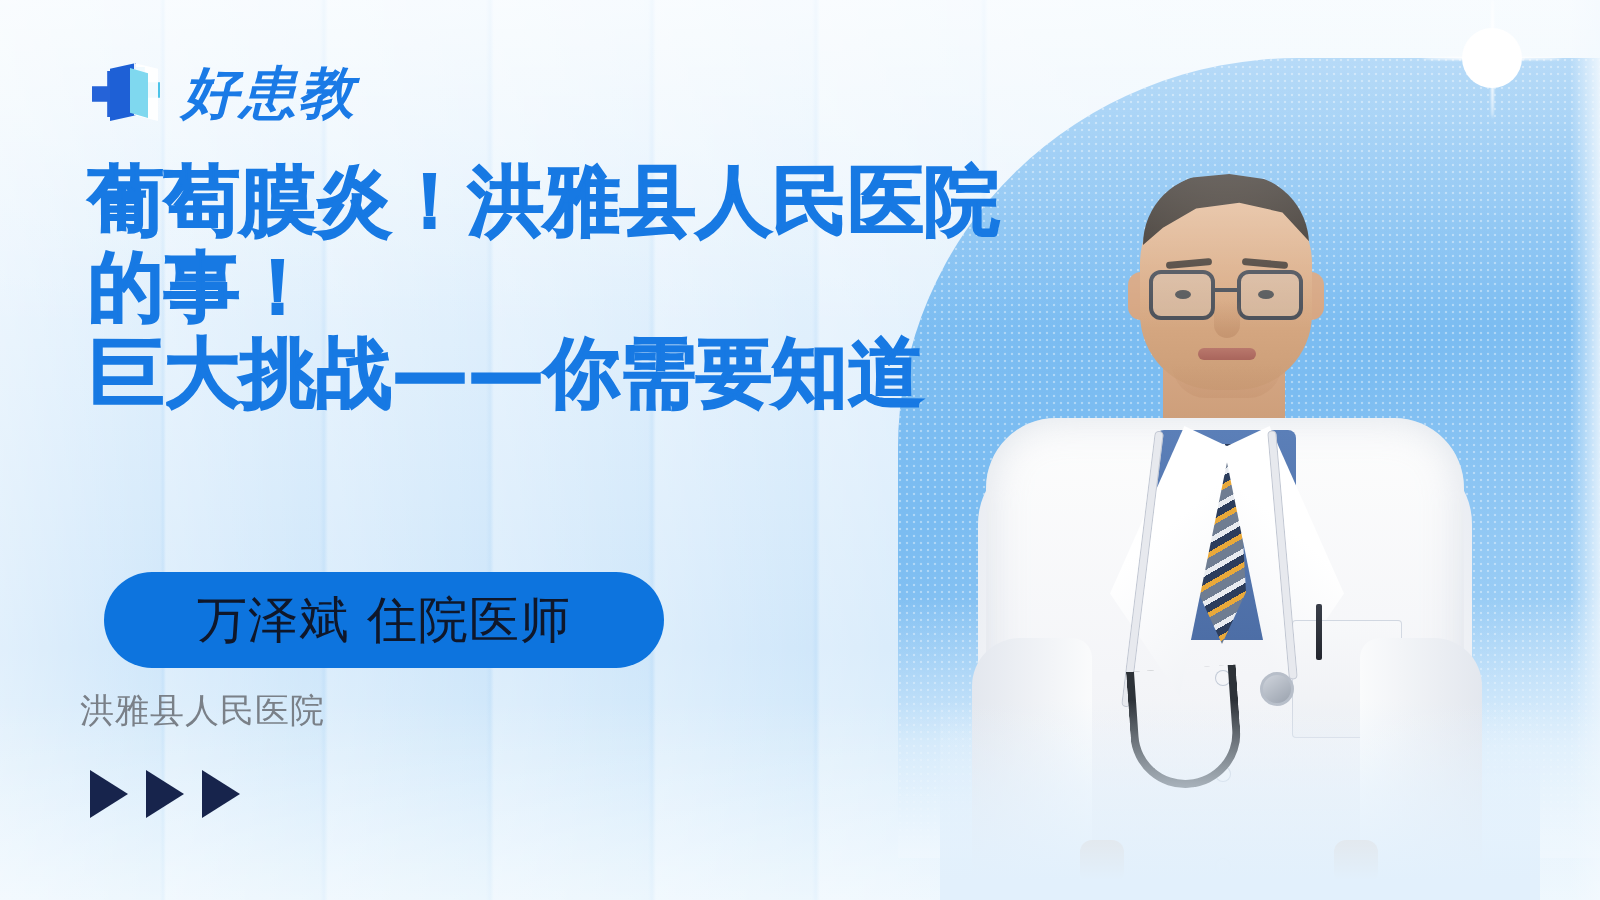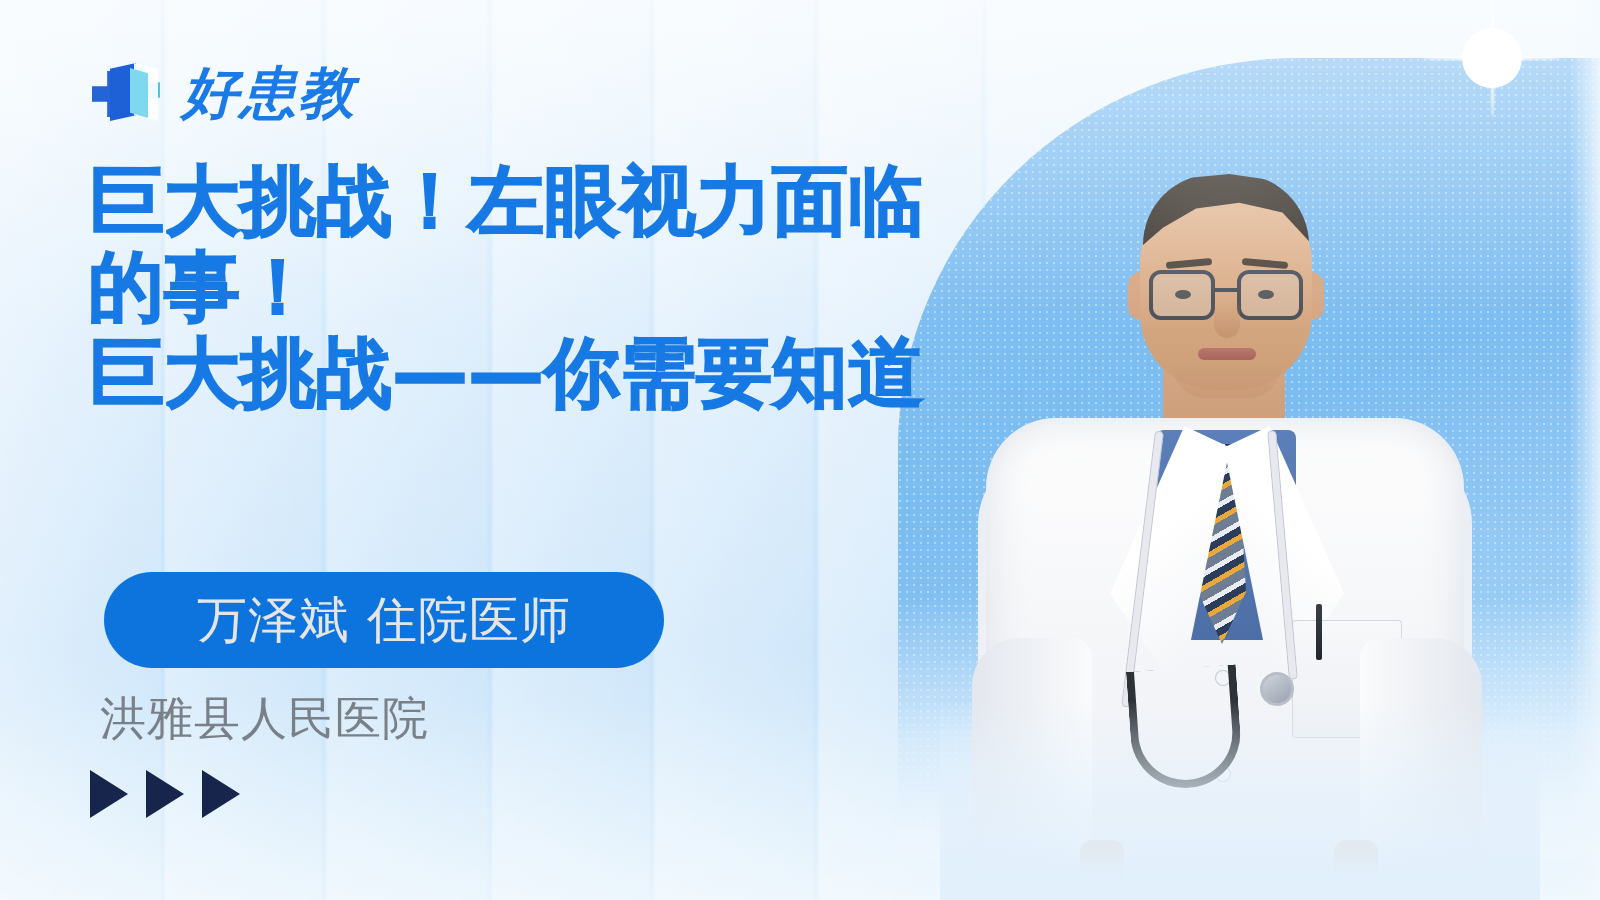--- a/index.html
+++ b/index.html
@@ -215,26 +215,26 @@
     -webkit-text-stroke:1.6px #1779e3;
   }
   .headline div { white-space:nowrap; }
 
   
   .name-badge {
     position:absolute; left:104px; top:572px;
     height:96px; min-width:560px; padding:0 48px;
     display:flex; align-items:center; justify-content:center;
     background:#0d74de; border-radius:48px;
-    color:#e5e5e5; font-size:50px; letter-spacing:1px;
+    color:#0f172a; font-size:50px; letter-spacing:1px;
     font-family:"DejaVu Sans","Liberation Sans",sans-serif;
   }
   .hospital {
-    position:absolute; left:100px; top:688px;
-    font-size:46px; color:#7a8088; letter-spacing:1px;
+    position:absolute; left:80px; top:688px;
+    font-size:34px; color:#7a8088; letter-spacing:1px;
     font-family:"DejaVu Sans","Liberation Sans",sans-serif;
   }
   .arrows { position:absolute; left:90px; top:770px; display:flex; gap:18px; }
   .arrow {
     width:0; height:0;
     border-top:24px solid transparent; border-bottom:24px solid transparent;
     border-left:38px solid #17244c;
   }
 </style>
 </head>
@@ -303,21 +303,21 @@
       <div class="cross-r"></div>
       <div class="cross-l"></div>
       <div class="book-l"></div>
       <div class="book-r"></div>
       <div class="book-p"></div>
     </div>
     <div class="logo-text">好患教</div>
   </div>
 
   <div class="headline">
-    <div>巨大挑战！左眼视力面临</div>
+    <div>葡萄膜炎！洪雅县人民医院</div>
     <div>的事！</div>
     <div>巨大挑战——你需要知道</div>
   </div>
 
   <div class="name-badge">
     <span>万泽斌 住院医师</span>
   </div>
 
   <div class="hospital">洪雅县人民医院</div>
 

